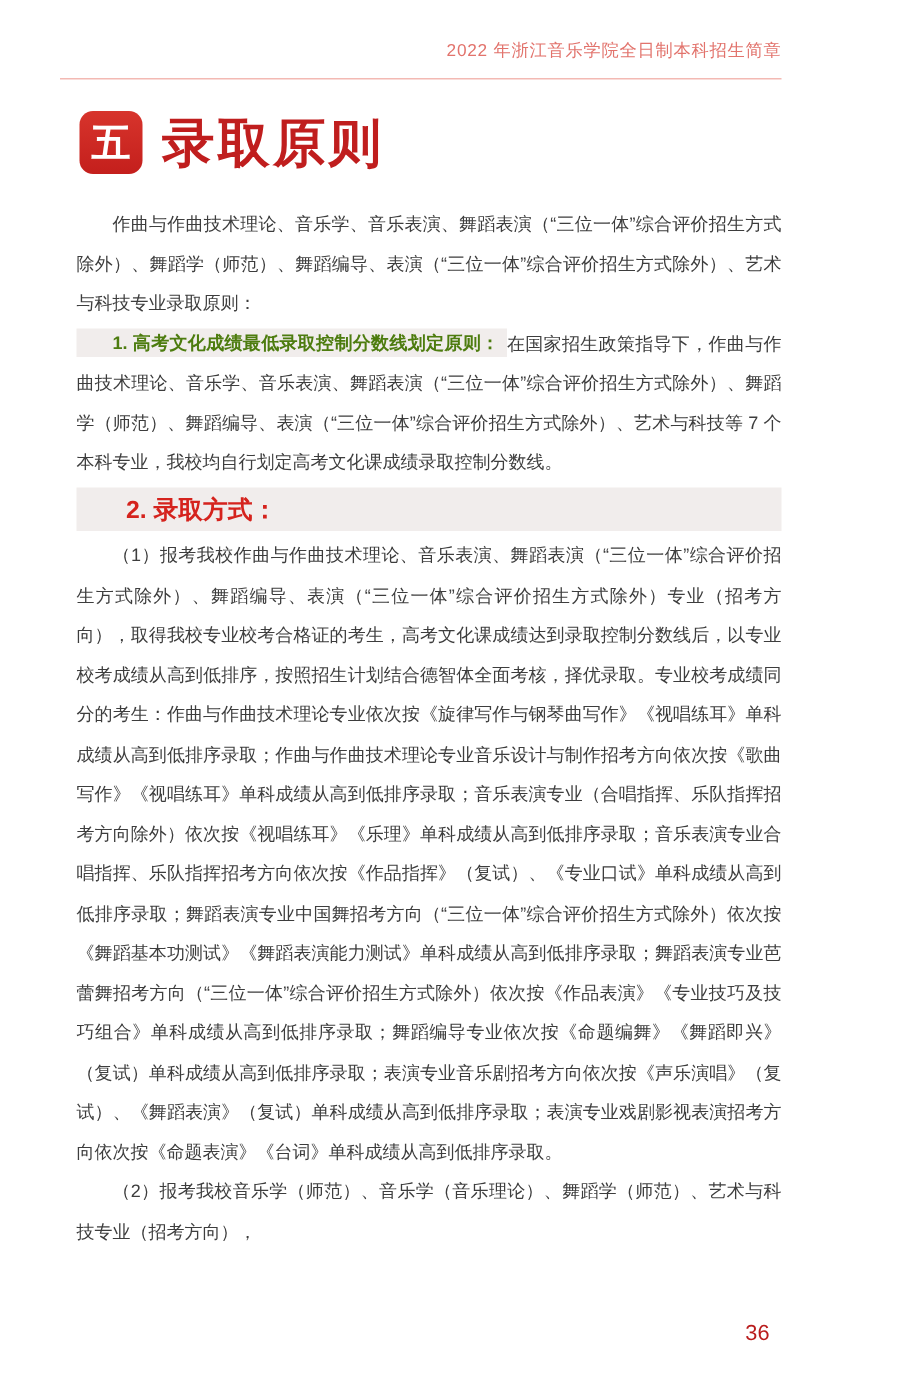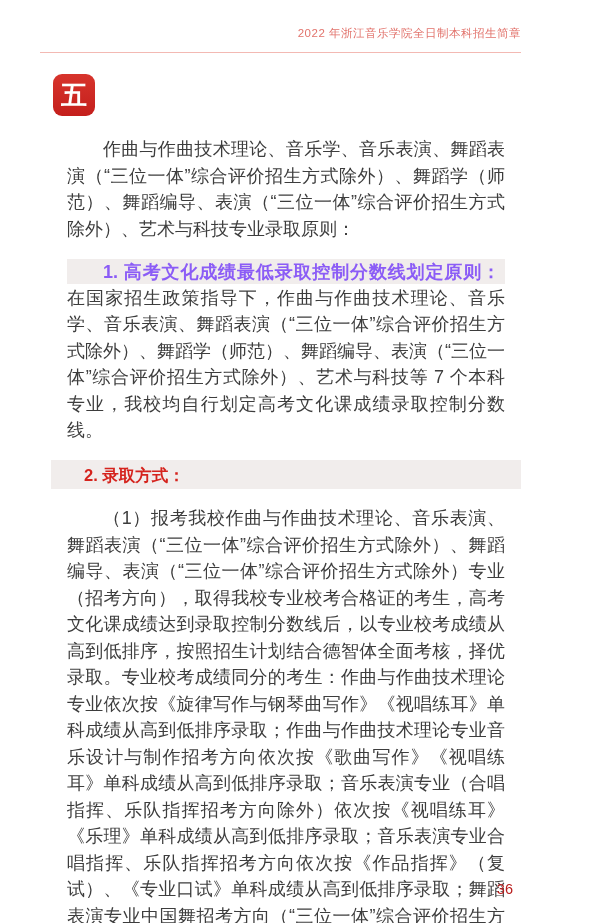--- a/index.html
+++ b/index.html
@@ -34,29 +34,29 @@
     font-family:"Liberation Serif","DejaVu Serif",serif;
     font-weight:700; font-size:26px;
     display:flex; align-items:center; justify-content:center;
   }
   .section-title {
     font-family:"Liberation Serif","DejaVu Serif",serif;
     font-weight:700; font-size:35px; line-height:1;
     color:#c01e1e; letter-spacing:2px;
   }
   p.para {
-    margin:16px;
-    font-size:18px; line-height:26.5px;
+    margin:0;
+    font-size:12px; line-height:26.5px;
     color:#3d3d3d;
     text-align:justify;
   }
   .indent { text-indent:2em; }
   .hl-inline {
     background:#f1edec;
-    color:#8b5cf6; font-weight:700;
+    color:#4d7c0f; font-weight:700;
     padding:2.5px 5px 2.5px 2em;
   }
   .hl-block {
     background:#f1edec;
     color:#d5231d; font-weight:700;
     font-size:16.5px; line-height:26.5px;
     padding:2px 0 1px 2em;
     margin:3px 0;
     text-align:left;
   }
@@ -72,20 +72,21 @@
 <div class="page">
 
   <div class="doc-header">2022 年浙江音乐学院全日制本科招生简章</div>
 
   <div class="doc-divider"></div>
 
   <div class="content">
 
     <div class="section-head">
       <div class="badge">五</div>
+      <div class="section-title">录取原则</div>
     </div>
 
     <p class="para indent">作曲与作曲技术理论、音乐学、音乐表演、舞蹈表演（“三位一体”综合评价招生方式除外）、舞蹈学（师范）、舞蹈编导、表演（“三位一体”综合评价招生方式除外）、艺术与科技专业录取原则：</p>
 
     <p class="para rule1-wrap"><span class="hl-inline">1. 高考文化成绩最低录取控制分数线划定原则：</span><span>在国家招生政策指导下，作曲与作曲技术理论、音乐学、音乐表演、舞蹈表演（“三位一体”综合评价招生方式除外）、舞蹈学（师范）、舞蹈编导、表演（“三位一体”综合评价招生方式除外）、艺术与科技等 7 个本科专业，我校均自行划定高考文化课成绩录取控制分数线。</span></p>
 
     <div class="hl-block">2. 录取方式：</div>
 
     <p class="para indent">（1）报考我校作曲与作曲技术理论、音乐表演、舞蹈表演（“三位一体”综合评价招生方式除外）、舞蹈编导、表演（“三位一体”综合评价招生方式除外）专业（招考方向），取得我校专业校考合格证的考生，高考文化课成绩达到录取控制分数线后，以专业校考成绩从高到低排序，按照招生计划结合德智体全面考核，择优录取。专业校考成绩同分的考生：作曲与作曲技术理论专业依次按《旋律写作与钢琴曲写作》《视唱练耳》单科成绩从高到低排序录取；作曲与作曲技术理论专业音乐设计与制作招考方向依次按《歌曲写作》《视唱练耳》单科成绩从高到低排序录取；音乐表演专业（合唱指挥、乐队指挥招考方向除外）依次按《视唱练耳》《乐理》单科成绩从高到低排序录取；音乐表演专业合唱指挥、乐队指挥招考方向依次按《作品指挥》（复试）、《专业口试》单科成绩从高到低排序录取；舞蹈表演专业中国舞招考方向（“三位一体”综合评价招生方式除外）依次按《舞蹈基本功测试》《舞蹈表演能力测试》单科成绩从高到低排序录取；舞蹈表演专业芭蕾舞招考方向（“三位一体”综合评价招生方式除外）依次按《作品表演》《专业技巧及技巧组合》单科成绩从高到低排序录取；舞蹈编导专业依次按《命题编舞》《舞蹈即兴》（复试）单科成绩从高到低排序录取；表演专业音乐剧招考方向依次按《声乐演唱》（复试）、《舞蹈表演》（复试）单科成绩从高到低排序录取；表演专业戏剧影视表演招考方向依次按《命题表演》《台词》单科成绩从高到低排序录取。</p>
 

